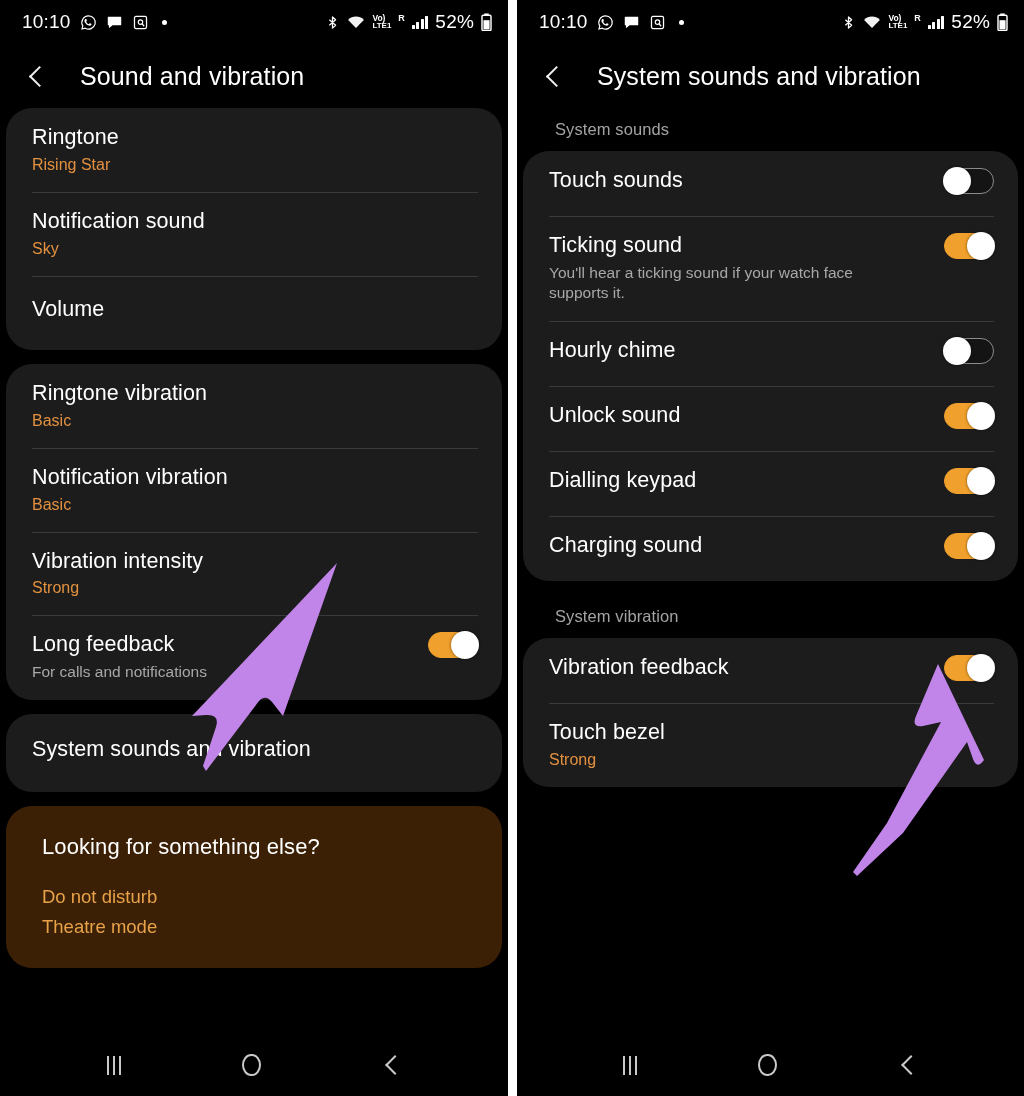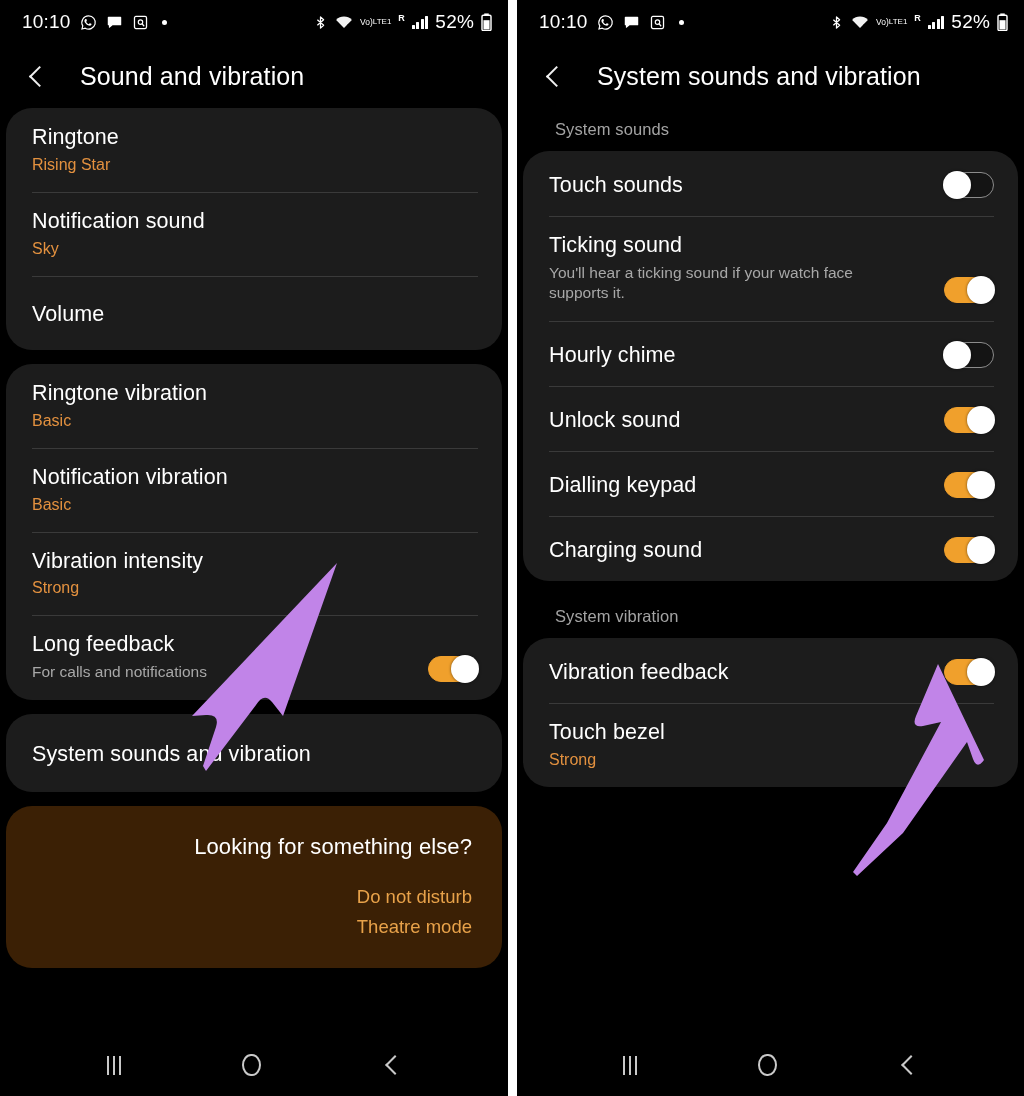--- a/index.html
+++ b/index.html
@@ -43,22 +43,22 @@
   .sb-left  { display: flex; align-items: center; gap: 9px; }
   .sb-right { display: flex; align-items: center; gap: 7px; margin-left: auto; }
   .clock { font-size: 19px; letter-spacing: .2px; color:#fff; }
   .sb-ico { display:inline-flex; align-items:center; justify-content:center; }
   .dot-ico {
     width: 5px; height: 5px; border-radius: 50%;
     background: #ffffff; display:inline-block; margin-left: 4px;
   }
   .batt-pct { font-size: 19px; color: #fff; letter-spacing:.2px;}
   .netlabel {
-    display: inline-flex; flex-direction: row; align-items:flex-end;
-    line-height: 0.95; font-size: 8px; color:#fff; font-weight:400;
+    display: inline-flex; flex-direction: column; align-items:flex-start;
+    line-height: 0.95; font-size: 8px; color:#fff; font-weight:700;
   }
   .netlabel span:first-child { font-size: 8.5px; }
   .roam {
     font-size: 9px; font-weight: 700; color: #fff;
     align-self: flex-start; margin-top: 2px;
   }
   .bars { display: inline-flex; align-items: flex-end; gap: 1.5px; height: 13px;}
   .bars i { display:block; width:3px; background:#fff; border-radius:.5px;}
   .bars i:nth-child(1){height:4px}
   .bars i:nth-child(2){height:7px}
@@ -100,21 +100,21 @@
     border-radius: 26px;
     margin-bottom: 14px;
     overflow: hidden;
   }
   .card.brown { background: #3b2005; }
 
   .row {
     position: relative;
     padding: 16px 24px 17px 26px;
     display: flex;
-    align-items: flex-end;
+    align-items: flex-start;
     min-height: 32px;
   }
   .row + .row::before {
     content: "";
     position: absolute;
     left: 26px; right: 24px; top: 0;
     height: 1px;
     background: #3a3a3a;
   }
   .row-text { flex: 1 1 auto; min-width: 0; }
@@ -177,21 +177,21 @@
     top: 0;
     width: 28px; height: 28px;
     border-radius: 50%;
     background: #ffffff;
     box-shadow: 0 0 3px rgba(0,0,0,.55);
   }
   .switch.off .knob { left: -1px; }
   .switch.on  .knob { left: 23px; }
 
   
-  .promo { padding: 28px 30px 30px 36px; text-align: right; }
+  .promo { padding: 28px 30px 30px 36px; }
   .promo-title {
     color: #ffffff;
     font-size: 22px;
     letter-spacing: .1px;
   }
   .promo-link {
     color: #e8a24a;
     font-size: 18.5px;
     margin-top: 8px;
     display: block;

